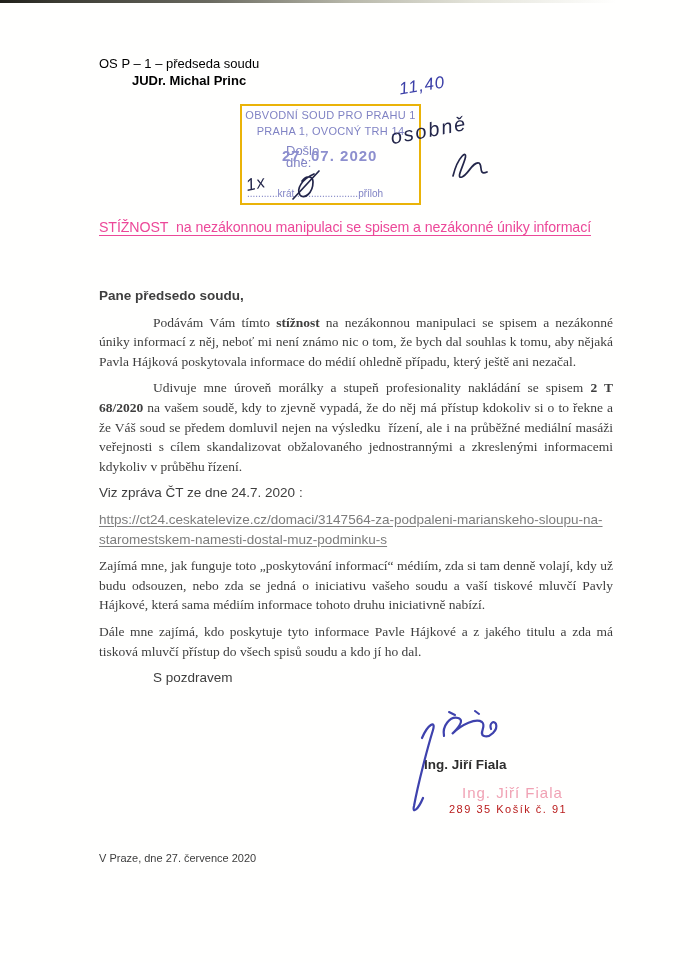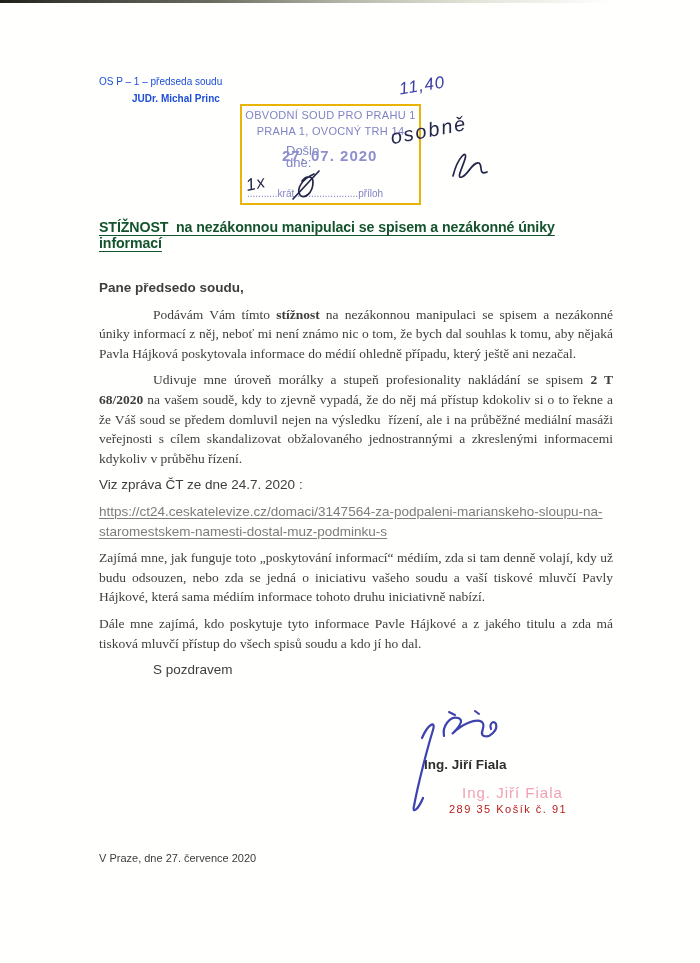--- a/index.html
+++ b/index.html
@@ -1,43 +1,43 @@
 <!DOCTYPE html>
 <html><head>
 <meta charset="utf-8">
 <style>
   html,body{margin:0;padding:0;background:#ffffff;}
   .page{position:relative;width:700px;height:963px;background:#fffffe;overflow:hidden;
         font-family:"Liberation Sans",sans-serif;color:#3e3e3e;}
   .scan-edge{position:absolute;top:0;left:0;width:100%;height:3px;
         background:linear-gradient(to right,#20201a 0%,#3a3a32 8%,#6a6a60 30%,#b8b8aa 50%,#e4e4da 68%,rgba(255,255,255,0) 88%);}
   
-  .header{position:absolute;left:99px;top:73px;font-size:10px;line-height:17px;color:#1d4ed8;}
+  .header{position:absolute;left:99px;top:55px;font-size:13px;line-height:17px;color:#000000;}
   .header .l2{font-weight:bold;margin-left:33px;}
   
   .stamp-box{position:absolute;left:240px;top:104px;width:181px;height:101px;
         border:2px solid #eab308;color:#8083c4;box-sizing:border-box;}
   .stamp-court{text-align:center;font-size:11px;line-height:13px;letter-spacing:0.3px;margin-top:3px;}
   .stamp-doslo{position:absolute;left:8px;top:39px;font-size:13px;line-height:12px;margin-left:36px;}
   .stamp-date{position:absolute;left:40px;top:41px;font-family:Liberation Sans, sans-serif;
         font-weight:bold;font-size:15px;letter-spacing:1px;color:#8d8fce;}
   .stamp-dotline{position:absolute;left:5px;bottom:4px;font-size:10px;white-space:nowrap;letter-spacing:0px;}
   
   .hw{position:absolute;font-style:italic;white-space:nowrap;z-index:5;}
   .hw-time{left:399px;top:76px;font-size:17px;color:#3c40a8;transform:rotate(-9deg);letter-spacing:1px;}
   .hw-osobne{left:390px;top:119px;font-size:20px;color:#23264a;transform:rotate(-11deg);letter-spacing:2px;}
   .hw-copies{left:246px;top:174px;font-size:17px;color:#23264a;transform:rotate(-12deg);letter-spacing:1px;}
   .hw-svg{position:absolute;z-index:5;}
   .hw-paraph{left:443px;top:146px;}
   .hw-crossout{left:288px;top:168px;}
   
-  .title{position:absolute;left:99px;top:219px;width:516px;font-size:14.2px;font-weight:bold;
-        color:#14532d;text-decoration:underline;text-underline-offset:3px;letter-spacing:-0.1px;}
+  .title{position:absolute;left:99px;top:219px;width:516px;font-size:14.2px;font-weight:normal;
+        color:#ec4899;text-decoration:underline;text-underline-offset:3px;letter-spacing:-0.1px;}
   
-  .body{position:absolute;left:99px;top:278px;width:514px;font-size:13.5px;line-height:19.6px;color:#3e3e3e;}
+  .body{position:absolute;left:99px;top:286px;width:514px;font-size:13.5px;line-height:19.6px;color:#3e3e3e;}
   .body p{margin:0 0 7px 0;}
   .just{text-align:justify;font-family:Liberation Serif, serif;}
   .indent{text-indent:54px;}
   .bold{font-weight:bold;}
   .closing{text-indent:54px;}
   .doc-link{color:#7d7d7d;text-decoration:underline;text-underline-offset:2px;cursor:pointer;}
   
   .sig-ink{position:absolute;left:392px;top:710px;z-index:4;}
   .sig-name{position:absolute;left:424px;top:757px;font-size:13.5px;font-weight:bold;color:#2e2e2e;}
   .addr-stamp-name{position:absolute;left:462px;top:784px;font-size:15px;color:#f0a2b4;letter-spacing:1px;}

